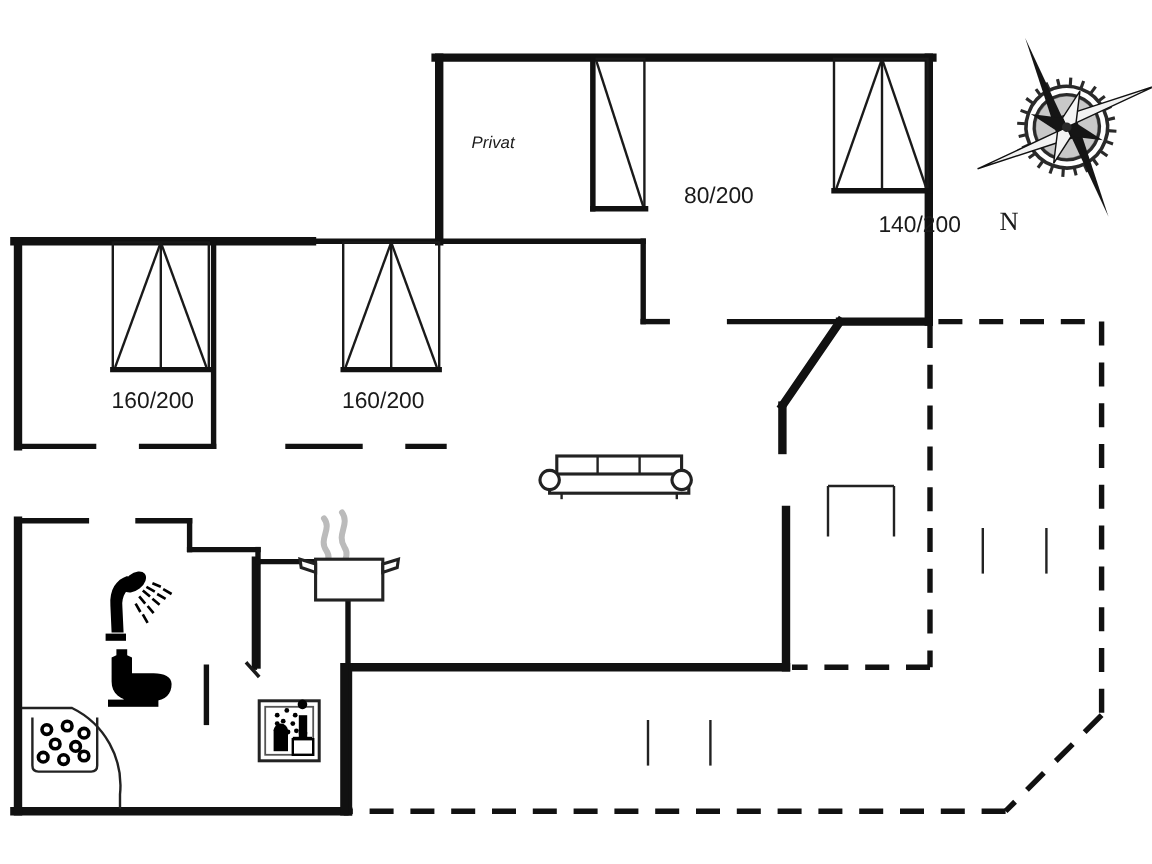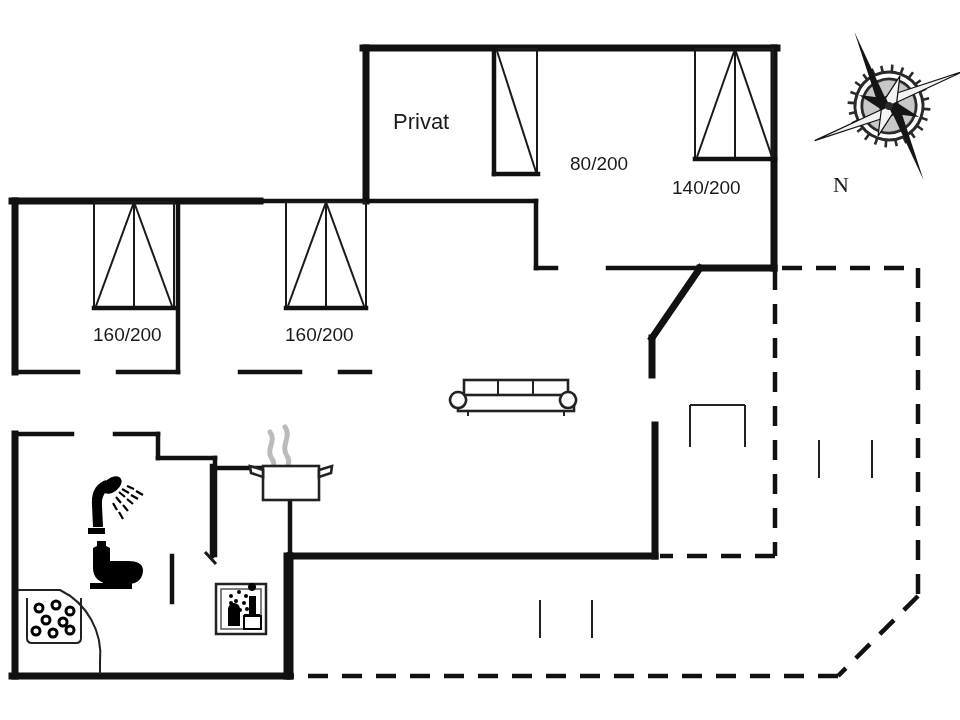--- a/index.html
+++ b/index.html
@@ -29,21 +29,22 @@
     position: absolute;
     font-family: "Liberation Sans", sans-serif;
     color: #1a1a1a;
     white-space: nowrap;
     line-height: 1;
   }
   .dim-label {
     font-size: 19px;
   }
   .room-label {
-    font-size: 22px;
+    font-size: 14px;
+    font-style: italic;
   }
   .compass-label {
     font-family: "Liberation Serif", serif;
     font-size: 22px;
   }
   .wall-heavy { stroke: #111111; stroke-width: 7; fill: none; stroke-linecap: square; }
   .wall-mid   { stroke: #111111; stroke-width: 4.5; fill: none; stroke-linecap: square; }
   .wall-thin  { stroke: #1a1a1a; stroke-width: 3; fill: none; stroke-linecap: square; }
   .win-line   { stroke: #1a1a1a; stroke-width: 2; fill: none; }
   .dashed     { stroke: #111111; stroke-width: 4.5; fill: none; stroke-dasharray: 20 14; stroke-linecap: butt; }
@@ -306,21 +307,21 @@
         <path d="M 0 0 L -6 6 L -32 0 L -6 -6 Z" fill="#151515"></path>
       </g>
       <circle cx="0" cy="0" r="4" fill="#2a2a2a"></circle>
     </g>
   </svg>
 
   <div class="label room-label" style="left:393px; top:111px;">Privat</div>
 
   <div class="label dim-label" style="left:570px; top:154px;">80/200</div>
 
-  <div class="label dim-label" style="left:672px; top:178px;">140/200</div>
+  <div class="label dim-label" style="left:732px; top:178px;">140/200</div>
 
   <div class="label dim-label" style="left:93px; top:325px;">160/200</div>
 
   <div class="label dim-label" style="left:285px; top:325px;">160/200</div>
 
   <div class="label compass-label" style="left:833px; top:174px;">N</div>
 
 </div>
 
 </body></html>

